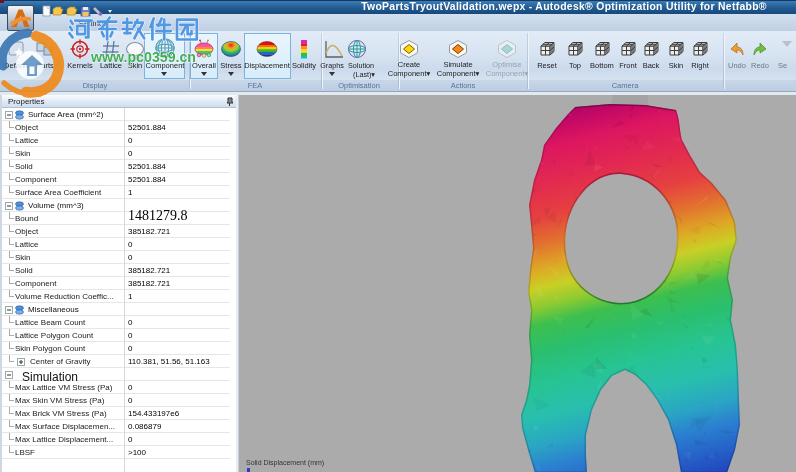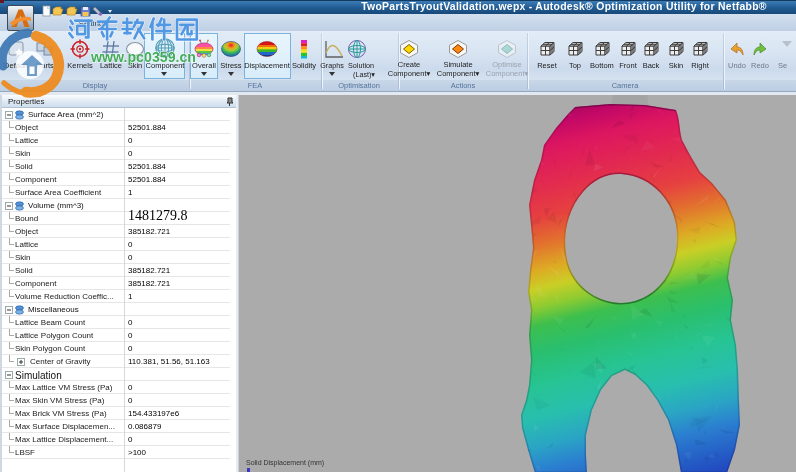--- a/index.html
+++ b/index.html
@@ -411,21 +411,21 @@
     <line x1="2" y1="4" x2="6" y2="4" stroke="#333"></line>
     <line x1="4" y1="2" x2="4" y2="6" stroke="#333"></line>
   </svg>
 <div class="abs" style="left:30px;top:357px;font-size:8px;color:#1a1a1a;white-space:nowrap;">Center of Gravity</div>
 <div class="abs" style="left:128px;top:357px;font-size:8px;color:#000;white-space:nowrap;">110.381, 51.56, 51.163</div>
 <div class="abs" style="left:2px;top:368px;width:228px;height:13px;border-bottom:1px solid #e6e6e6;"></div>
 <svg class="abs" style="left:5px;top:371px;" width="8" height="8">
     <rect x="0.5" y="0.5" width="7" height="7" fill="#fff" stroke="#9aa"></rect>
     <line x1="2" y1="4" x2="6" y2="4" stroke="#333"></line>
   </svg>
-<div class="abs" style="left:15px;top:370px;font-size:10px;color:#111;white-space:nowrap;">Simulation</div>
+<div class="abs" style="left:22px;top:370px;font-size:12px;color:#111;white-space:nowrap;">Simulation</div>
 <div class="abs" style="left:2px;top:381px;width:228px;height:13px;border-bottom:1px solid #e6e6e6;"></div>
 <div class="abs" style="left:9px;top:381px;width:5px;height:7px;border-left:1px solid #aaa;border-bottom:1px solid #aaa;"></div>
 <div class="abs" style="left:15px;top:383px;font-size:8px;color:#1a1a1a;white-space:nowrap;">Max Lattice VM Stress (Pa)</div>
 <div class="abs" style="left:128px;top:383px;font-size:8px;color:#000;white-space:nowrap;">0</div>
 <div class="abs" style="left:2px;top:394px;width:228px;height:13px;border-bottom:1px solid #e6e6e6;"></div>
 <div class="abs" style="left:9px;top:394px;width:5px;height:7px;border-left:1px solid #aaa;border-bottom:1px solid #aaa;"></div>
 <div class="abs" style="left:15px;top:396px;font-size:8px;color:#1a1a1a;white-space:nowrap;">Max Skin VM Stress (Pa)</div>
 <div class="abs" style="left:128px;top:396px;font-size:8px;color:#000;white-space:nowrap;">0</div>
 <div class="abs" style="left:2px;top:407px;width:228px;height:13px;border-bottom:1px solid #e6e6e6;"></div>
 <div class="abs" style="left:9px;top:407px;width:5px;height:7px;border-left:1px solid #aaa;border-bottom:1px solid #aaa;"></div>

